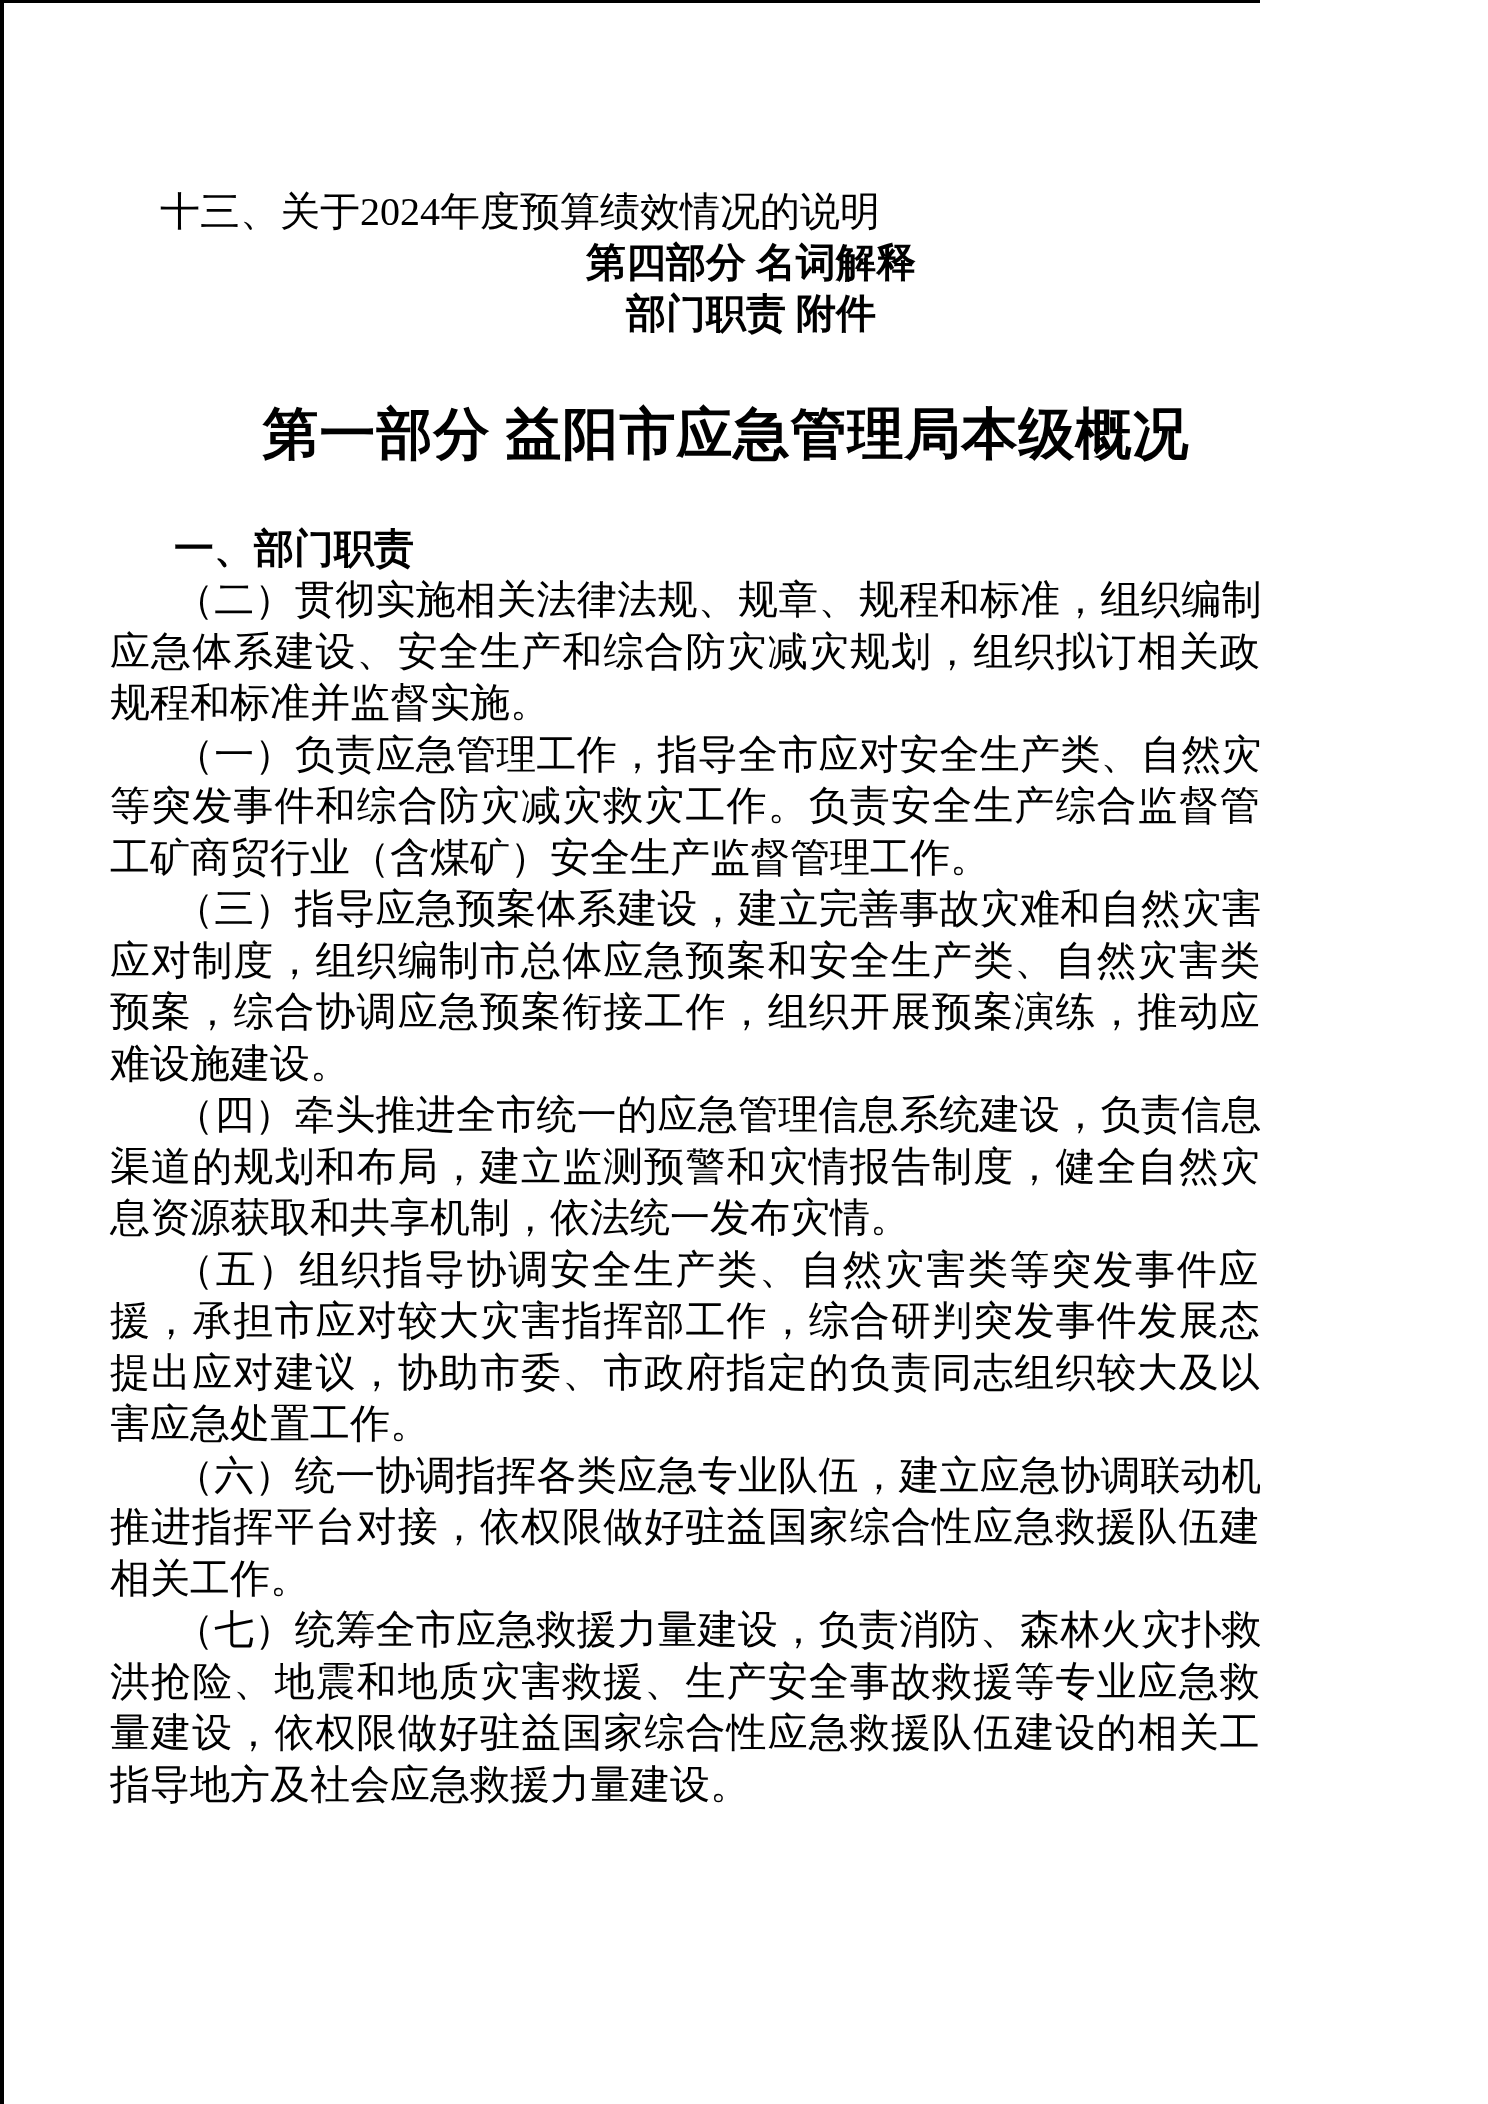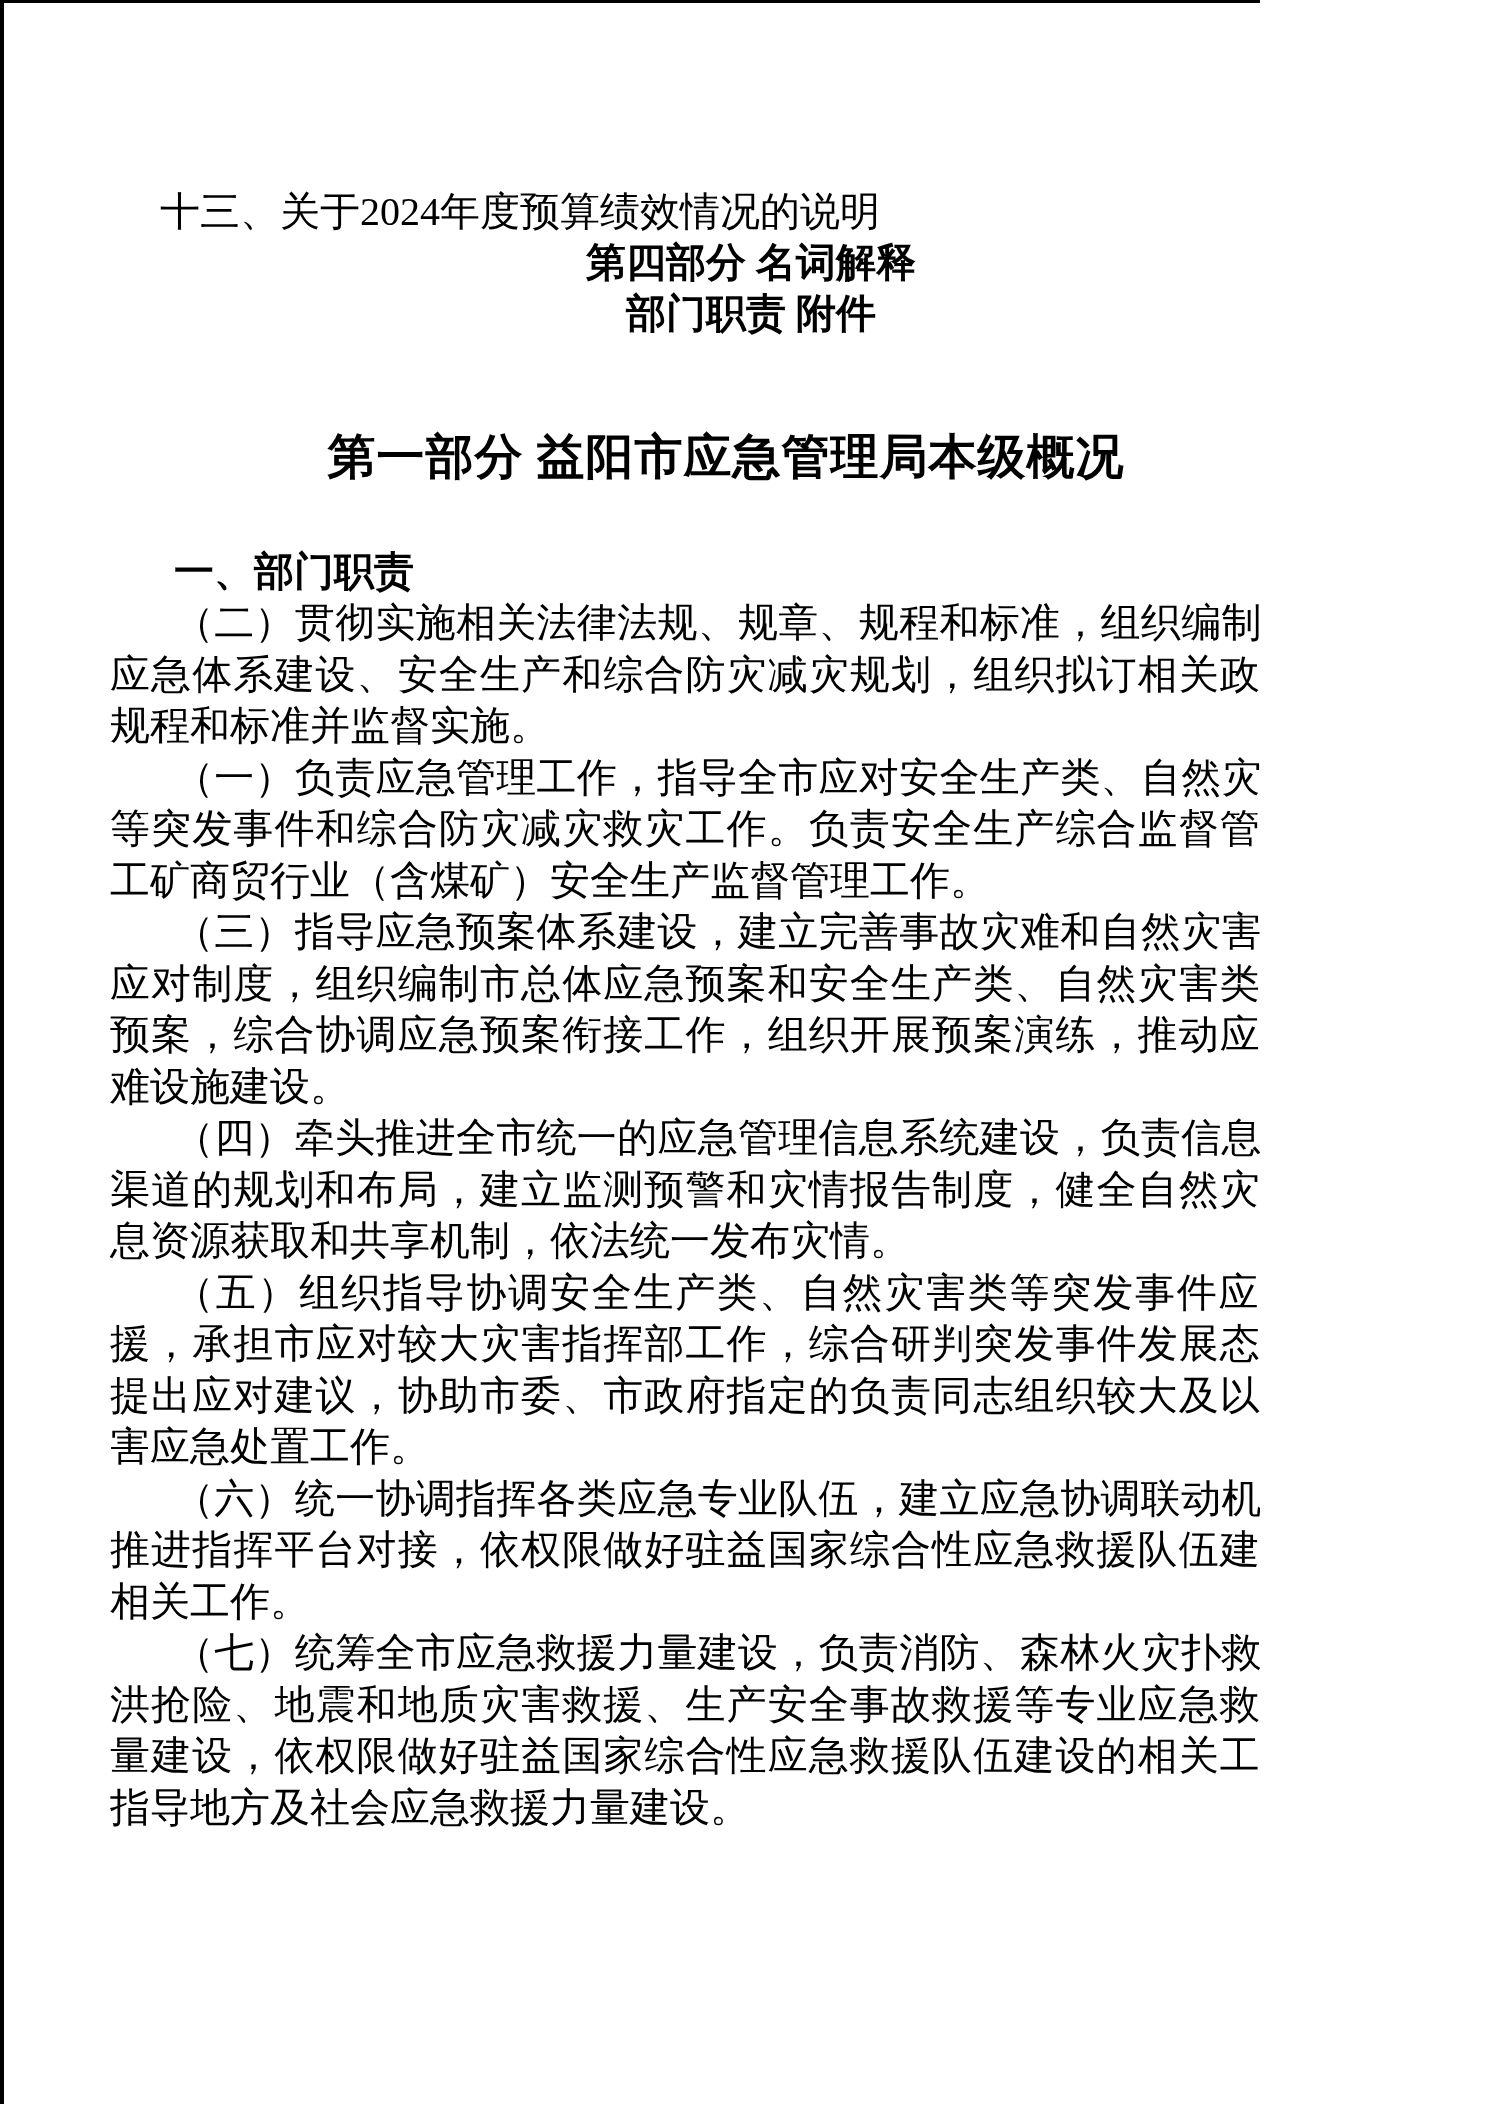--- a/index.html
+++ b/index.html
@@ -48,22 +48,22 @@
     font-size: 40px;
     line-height: 51px;
     padding-left: 50px;
     white-space: nowrap;
   }
   .toc-line.bold {
     font-weight: bold;
     text-align: center;
   }
   .doc-title {
-    margin-top: 87px;
-    font-size: 48px;
+    margin-top: 64px;
+    font-size: 56px;
     line-height: 62px;
     font-weight: bold;
     text-align: center;
     letter-spacing: 1px;
   }
   .section-heading {
     margin-top: 58px;
     font-size: 40px;
     line-height: 51px;
     font-weight: bold;

